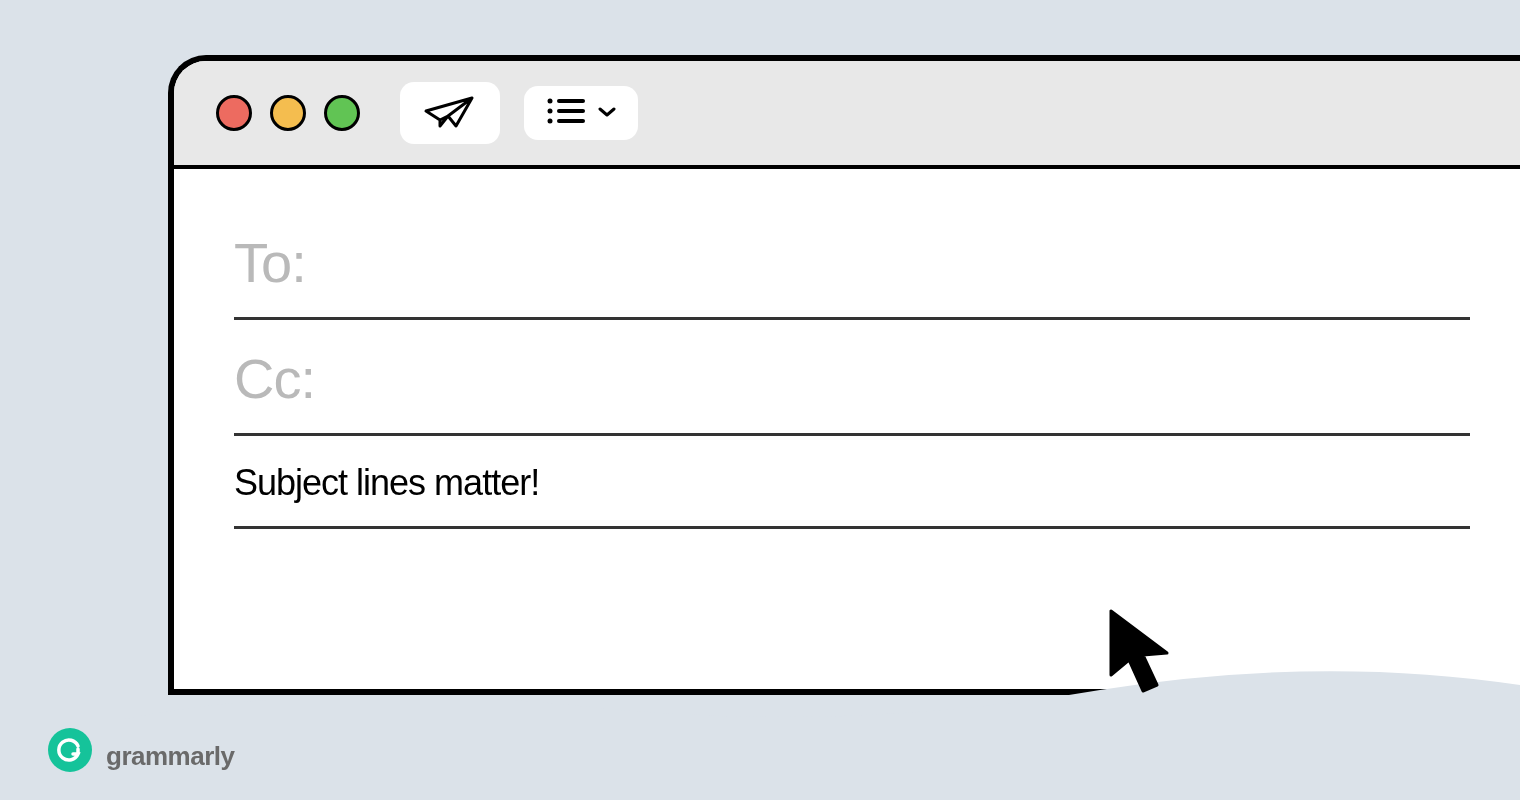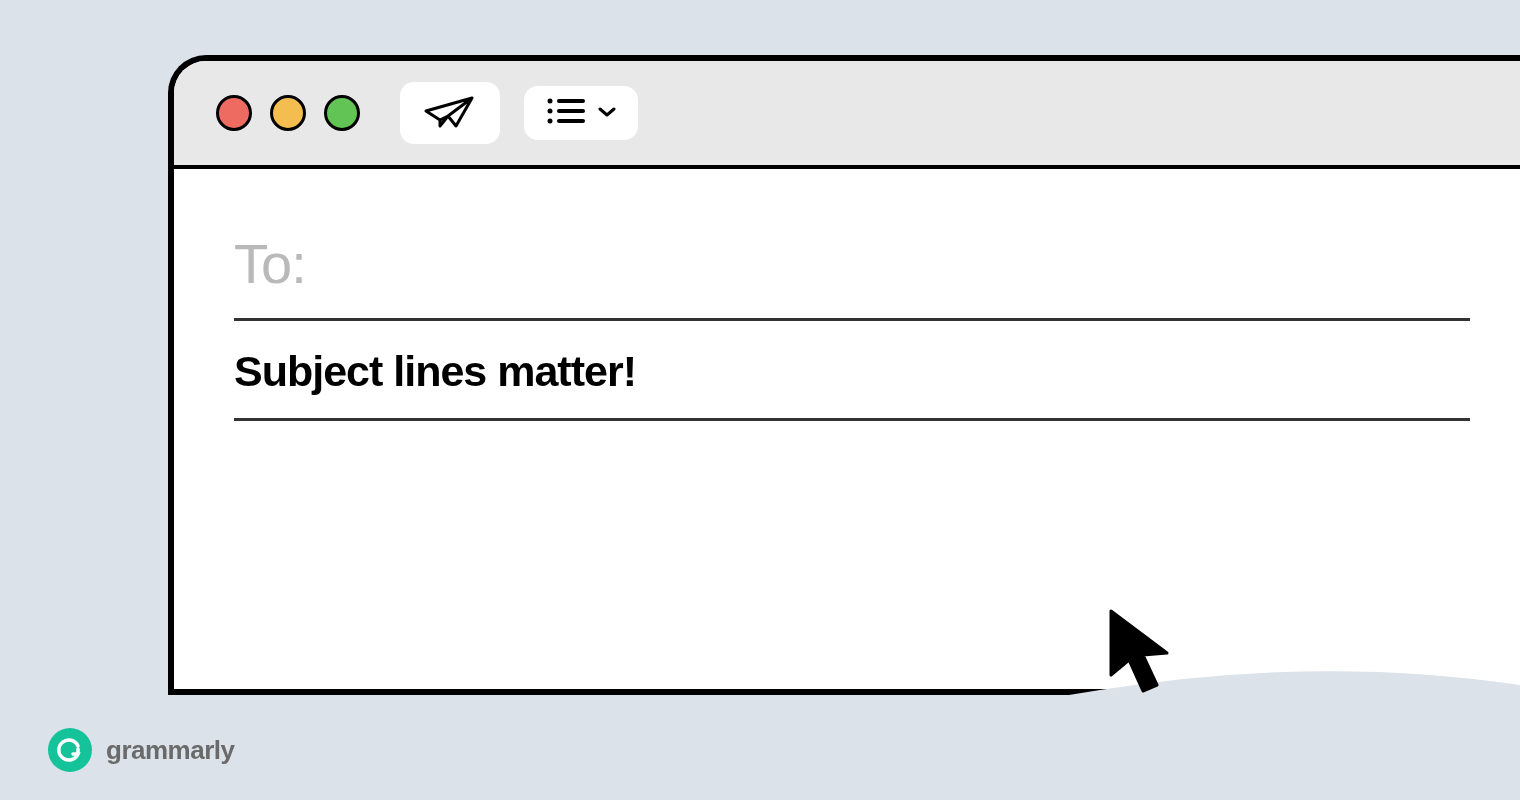--- a/index.html
+++ b/index.html
@@ -66,43 +66,42 @@
       justify-content: center;
       margin-left: 28px;
     }
     
     .toolbar-button.list-btn {
       margin-left: 12px;
       gap: 10px;
     }
     
     .content {
-      padding: 28px 50px 0 60px;
-      margin-top: 8px;
+      padding: 35px 50px 0 60px;
     }
     
     .field-row {
       border-bottom: 3px solid #333333;
       padding: 26px 0 22px 0;
       display: flex;
       align-items: baseline;
       gap: 18px;
     }
     
     .field-label {
       color: #b9b9b9;
       font-size: 56px;
       font-weight: 400;
       letter-spacing: -1px;
     }
     
     .field-value {
       color: #000000;
-      font-size: 43px;
-      font-weight: 700;
+      font-size: 36px;
+      font-weight: 400;
       letter-spacing: -1px;
     }
     
     .wave-bottom {
       position: absolute;
       bottom: -30px;
       left: 120px;
       right: 0;
       height: 200px;
       z-index: 5;
@@ -113,21 +112,21 @@
       left: 1103px;
       top: 605px;
       z-index: 10;
     }
     
     .brand {
       position: absolute;
       left: 48px;
       bottom: 28px;
       display: flex;
-      align-items: center;
+      align-items: flex-end;
       gap: 14px;
       z-index: 6;
     }
     
     .brand-logo {
       width: 44px;
       height: 44px;
       border-radius: 50%;
       background: #15c39a;
       display: flex;
@@ -179,20 +178,24 @@
       </span>
     </div>
   </div>
 
   <div class="content">
     <div class="field-row">
       <span class="field-label">To:</span>
       <span class="field-value"></span>
     </div>
 
+    <div class="field-row">
+      <span class="field-label">Cc:</span>
+      <span class="field-value"></span>
+    </div>
 
     <div class="field-row">
       <span class="field-value">Subject lines matter!</span>
     </div>
   </div>
 </div>
 
 <svg class="wave-bottom" viewBox="0 0 1400 200" preserveAspectRatio="none">
   <path d="M 0 90 Q 200 50 450 75 Q 720 105 980 60 Q 1200 25 1400 55 L 1400 200 L 0 200 Z" fill="#dbe2e9"></path>
 </svg>

